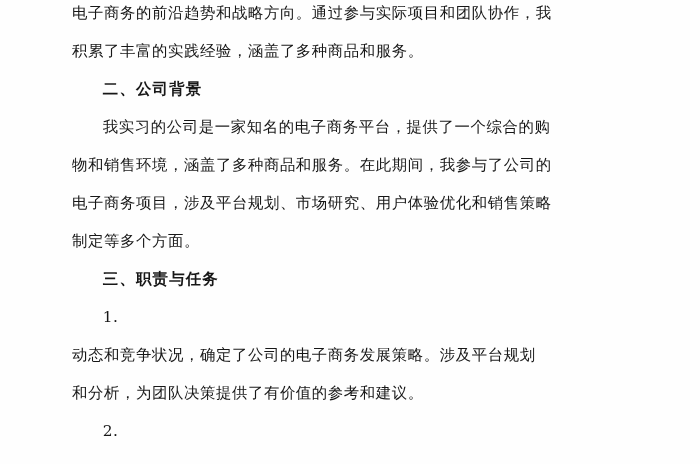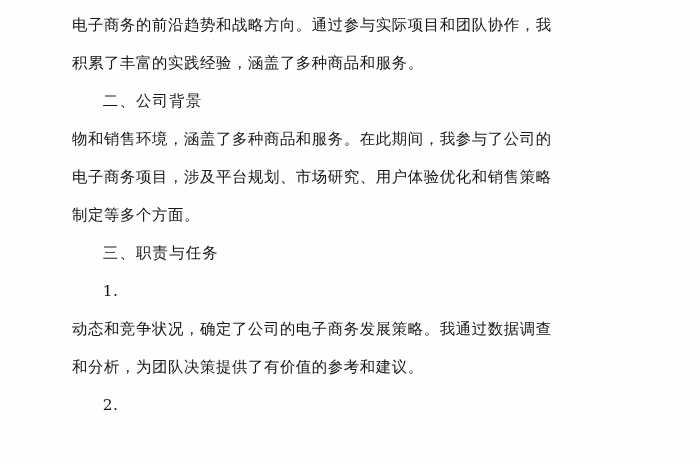--- a/index.html
+++ b/index.html
@@ -13,41 +13,41 @@
     overflow: hidden;
     font-family: "DejaVu Serif", "Liberation Serif", serif;
     color: #1a1a1a;
   }
   .page {
     position: relative;
     width: 700px;
     height: 470px;
     background: #fefefe;
     box-sizing: border-box;
-    padding: 12px 78px 0 72px;
+    padding: 0 78px 0 72px;
     overflow: hidden;
   }
   .doc-body {
     position: relative;
     top: -6px;
   }
   p {
     margin: 0;
     font-size: 15.4px;
     line-height: 38px;
     letter-spacing: 0.6px;
     text-align: justify;
     text-justify: inter-ideograph;
     color: #171717;
   }
   p.indent {
     text-indent: 2em;
   }
   p.heading {
-    font-weight: normal;
+    font-weight: bold;
     text-indent: 2em;
     letter-spacing: 1.2px;
   }
   p.numbering {
     text-indent: 2em;
     letter-spacing: 0.4px;
   }
   .fade-cut {
     position: absolute;
     left: 0;
@@ -61,27 +61,28 @@
 <body>
 
 <div class="page">
   <div class="doc-body">
 
     <p class="body">电子商务的前沿趋势和战略方向。通过参与实际项目和团队协作，我</p>
     <p class="body">积累了丰富的实践经验，涵盖了多种商品和服务。</p>
 
     <p class="heading">二、公司背景</p>
 
+    <p class="indent">我实习的公司是一家知名的电子商务平台，提供了一个综合的购</p>
     <p class="body">物和销售环境，涵盖了多种商品和服务。在此期间，我参与了公司的</p>
     <p class="body">电子商务项目，涉及平台规划、市场研究、用户体验优化和销售策略</p>
     <p class="body">制定等多个方面。</p>
 
     <p class="heading">三、职责与任务</p>
 
     <p class="numbering">1.</p>
-    <p class="body">动态和竞争状况，确定了公司的电子商务发展策略。我通过数据调查</p>
+    <p class="body">动态和竞争状况，确定了公司的电子商务发展策略。涉及平台规划</p>
     <p class="body">和分析，为团队决策提供了有价值的参考和建议。</p>
 
     <p class="numbering">2.</p>
 
   </div>
   <div class="fade-cut"></div>
 </div>
 
 </body></html>

